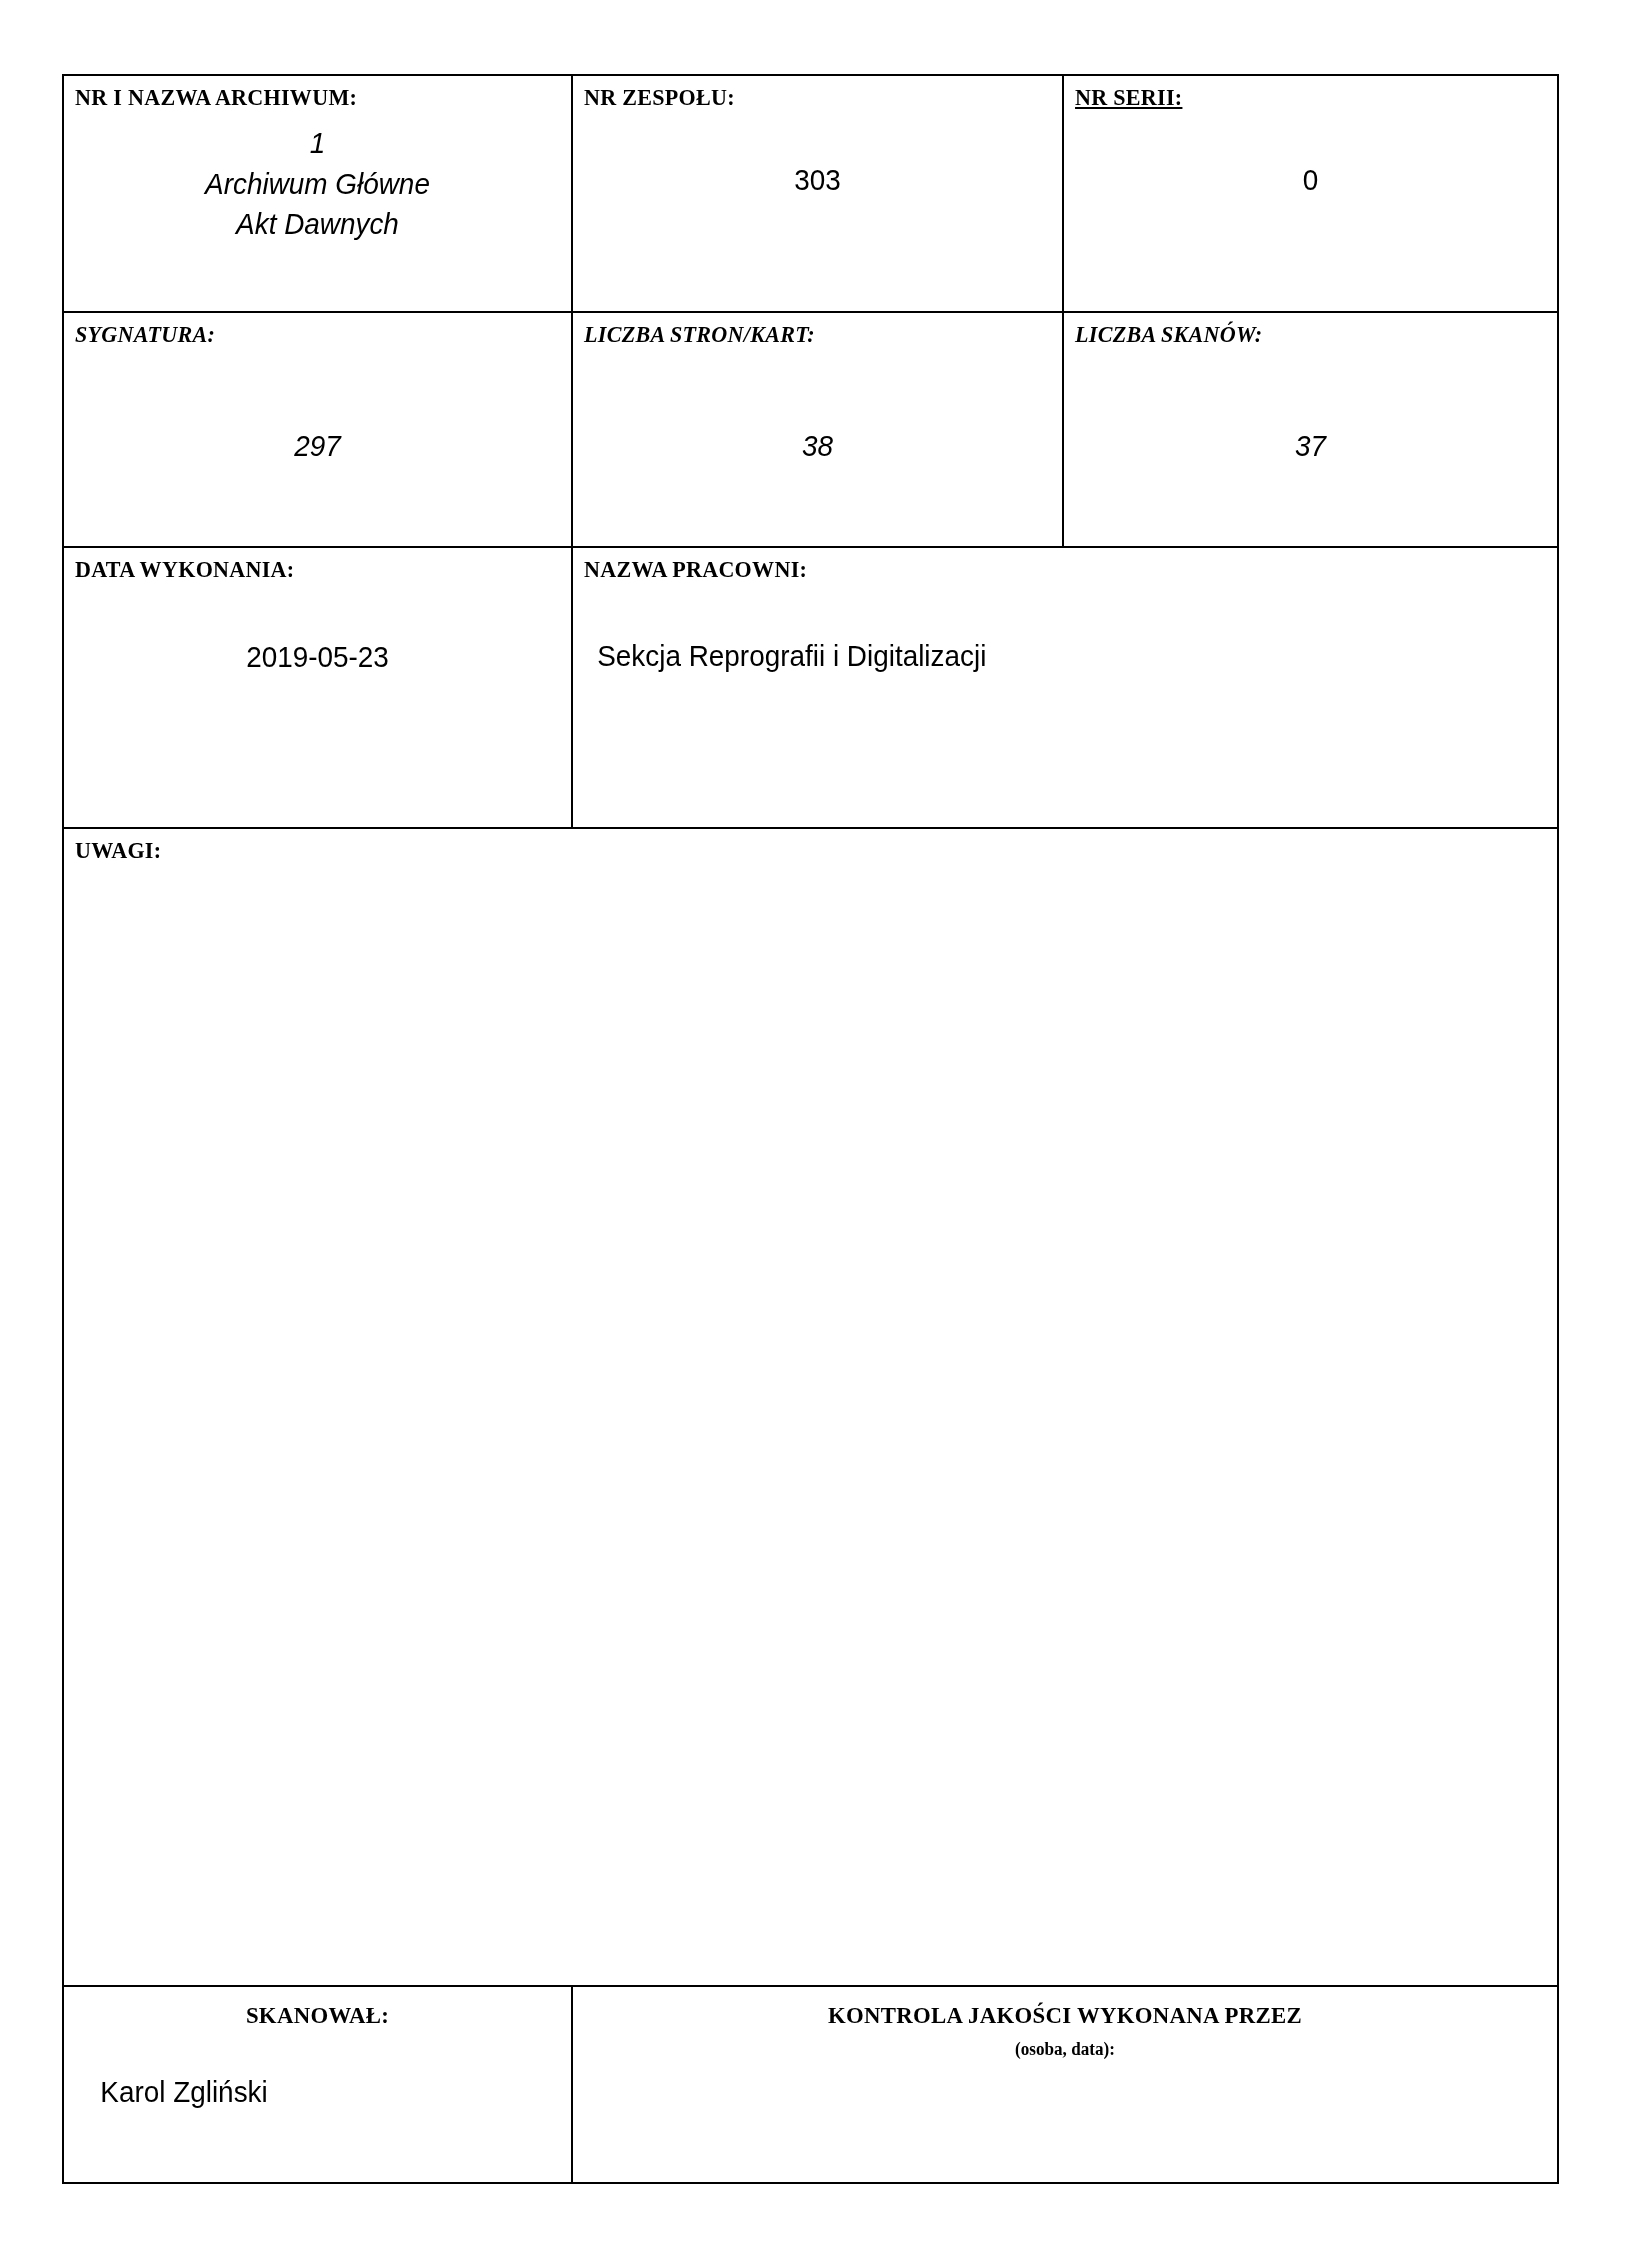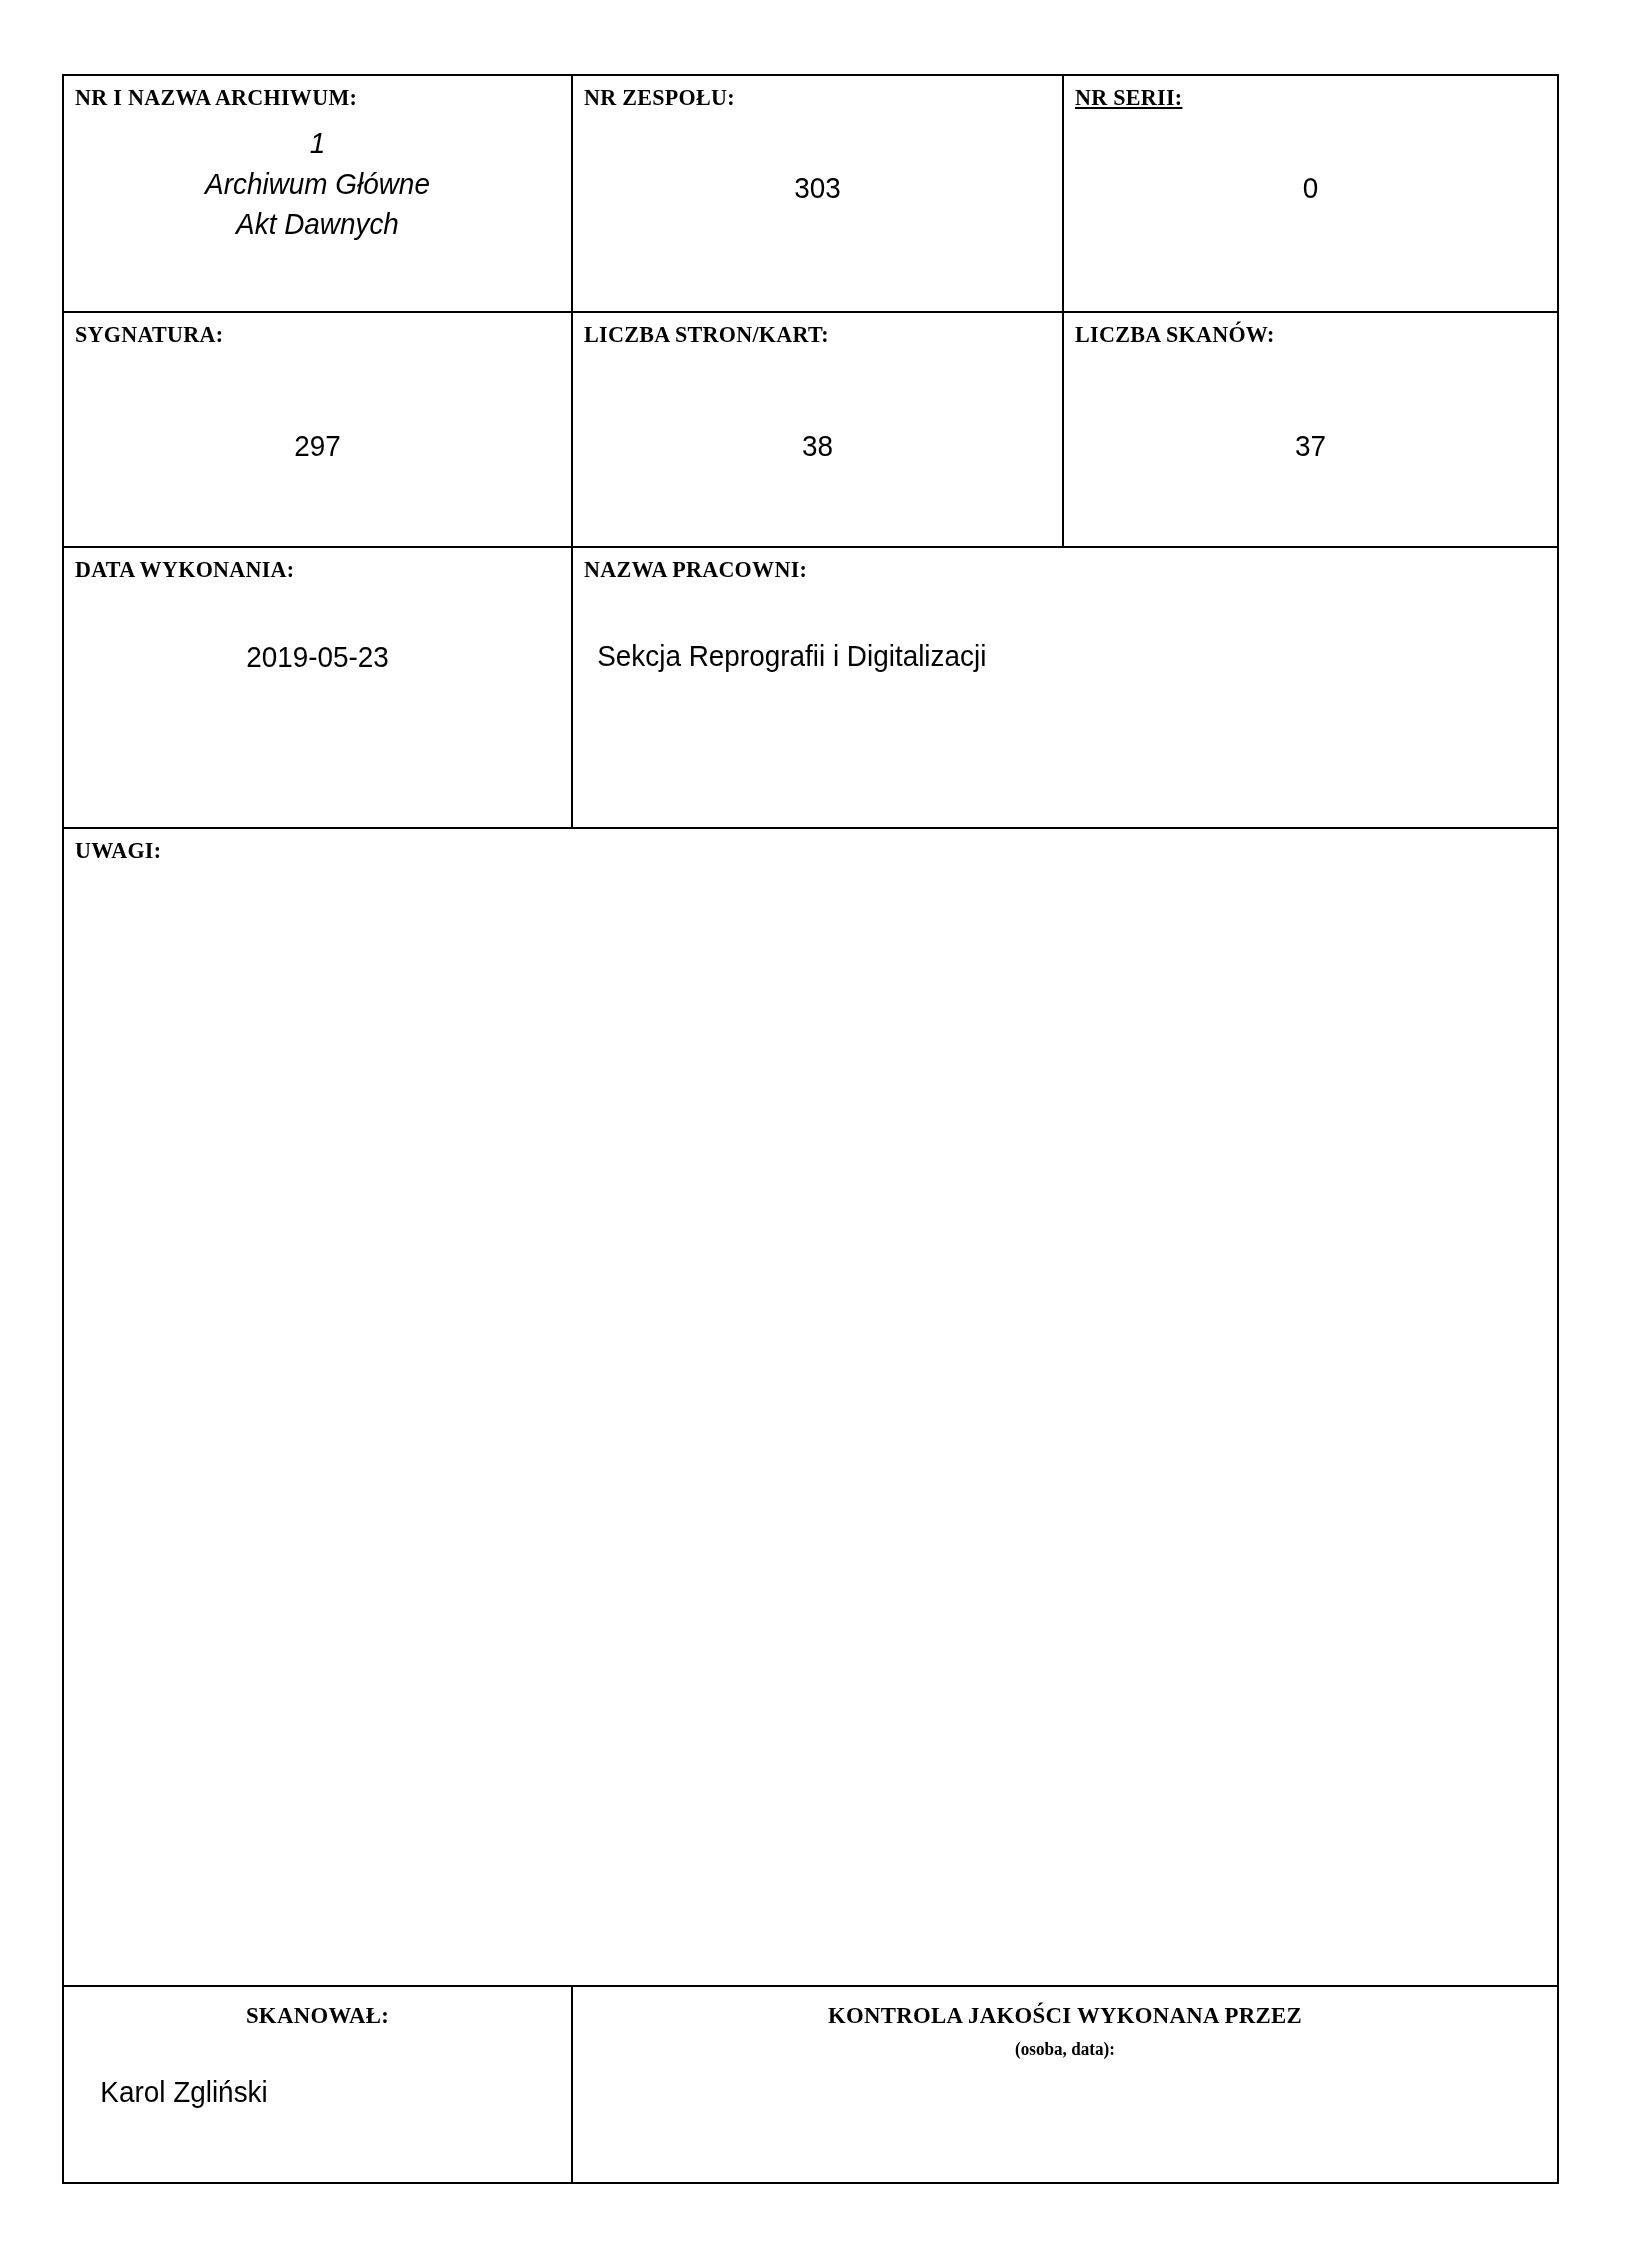--- a/index.html
+++ b/index.html
@@ -109,28 +109,28 @@
   }
   .cell-val-mid {
     position: absolute;
     left: 0;
     right: 0;
   }
 
   
   .r1 { height: 235px; }
   .r1-archive-val { top: 47px; }
-  .r1-num-val { top: 92px; }
+  .r1-num-val { top: 84px; }
 
   
   .r2 { height: 231px; }
   .r2-val { top: 88px; }
 
   
-  .r3 { height: 233px; }
+  .r3 { height: 233px; font-style: italic; }
   .r3-val { top: 113px; }
 
   
   .r4 { height: 279px; }
   .r4-val { top: 89px; }
 
   
   .r5 { height: 1156px; }
 
   

